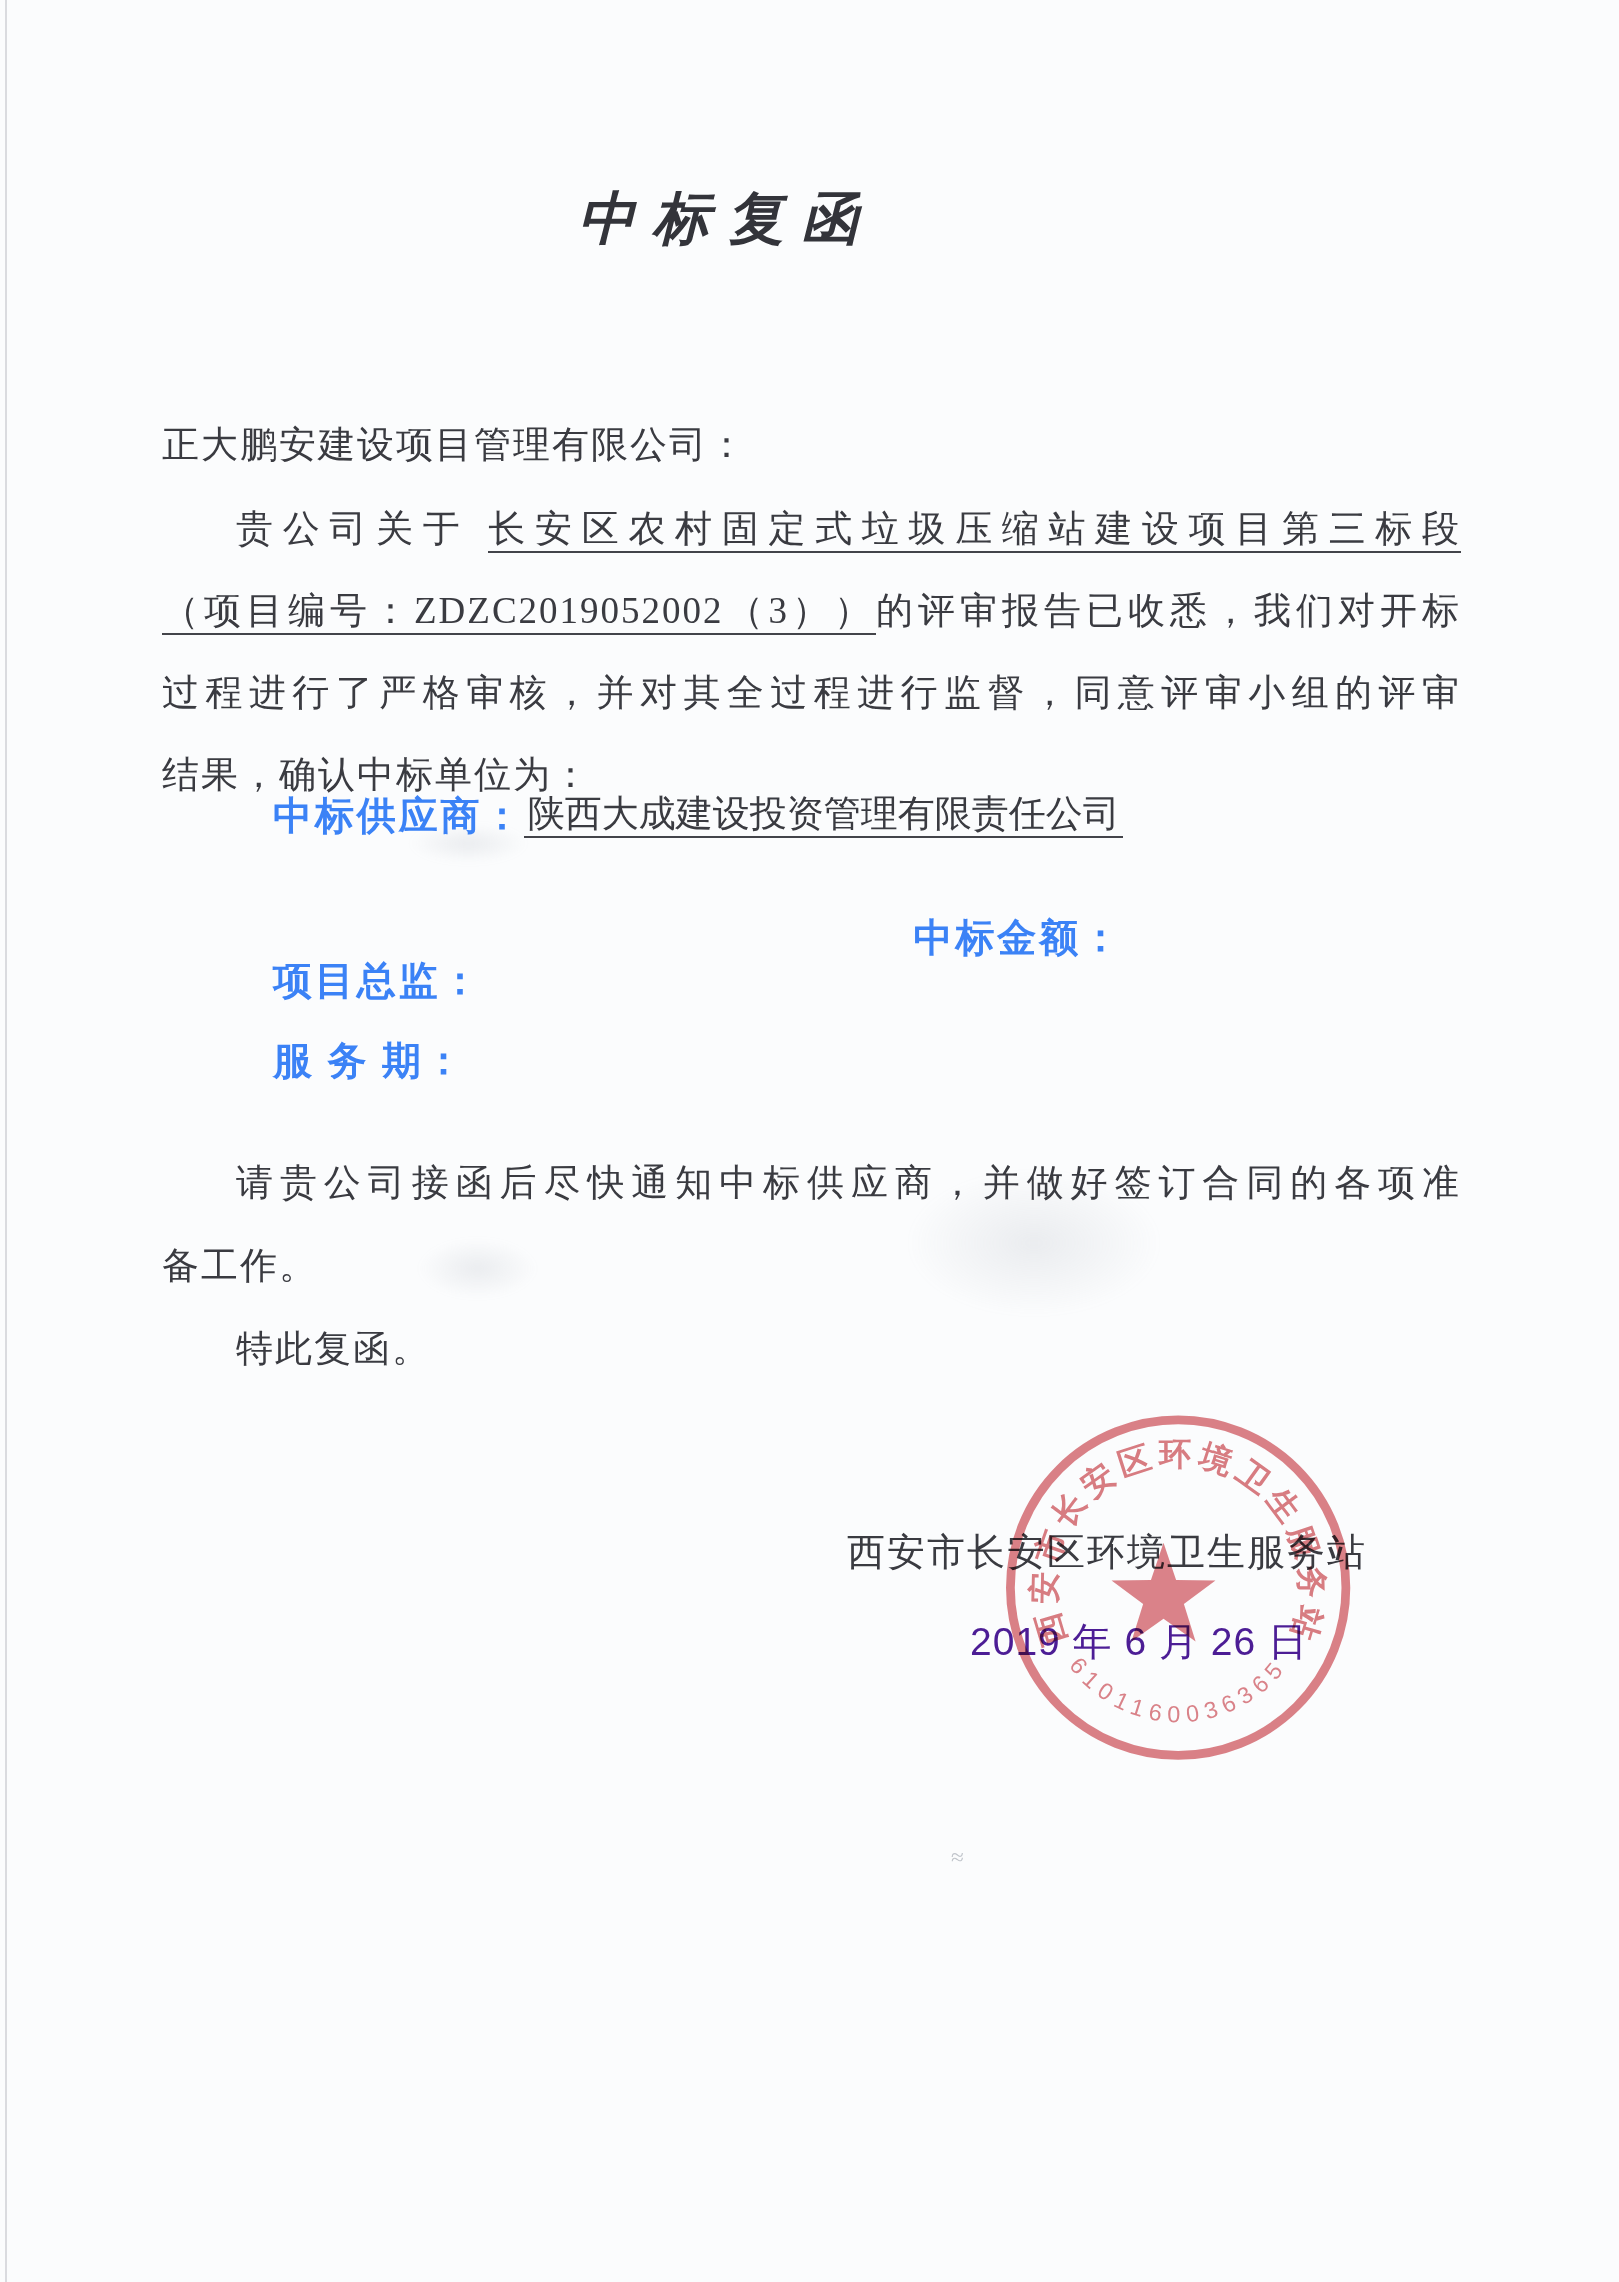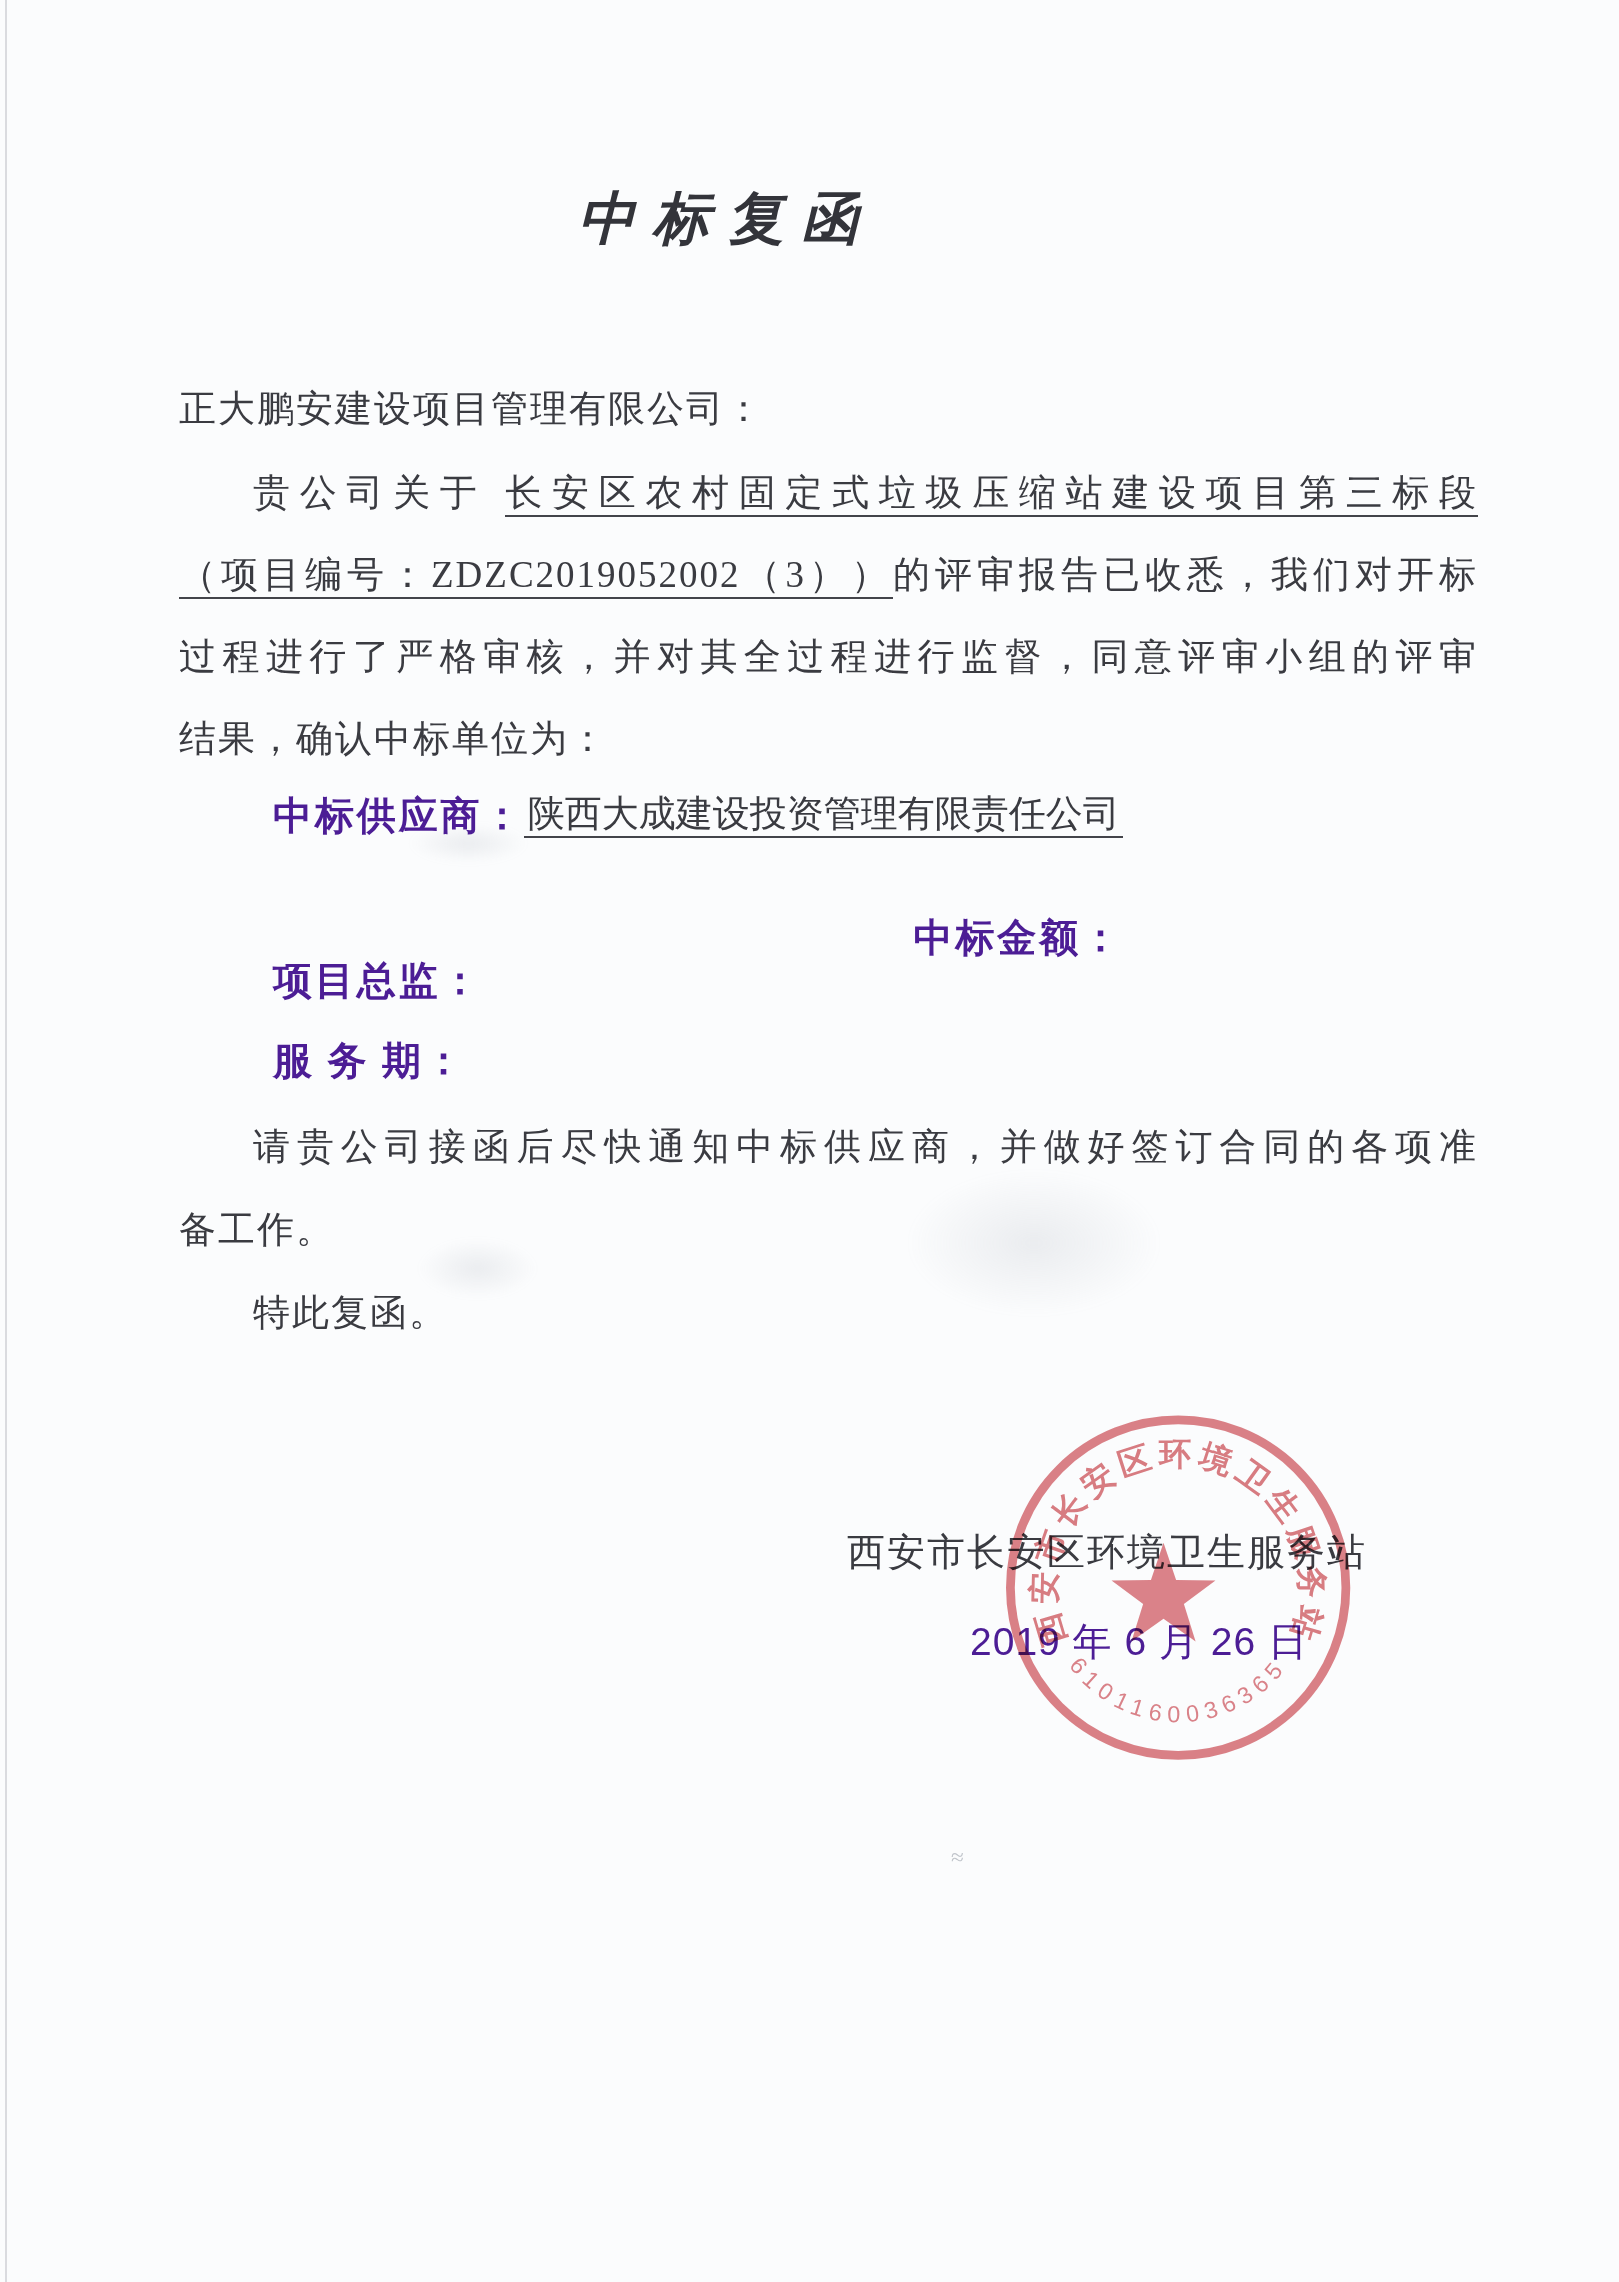--- a/index.html
+++ b/index.html
@@ -20,43 +20,43 @@
   .smudge.s3{left:419px;top:1239px;width:117px;height:59px;}
   .mark-tilde{position:absolute;left:951px;top:1851px;width:29px;height:13.7px;
     color:#9aa0aa;font-size:23.4px;line-height:13.7px;opacity:.6;}
 
   .abs{position:absolute;}
   .title{
     left:166px;top:181px;width:1122px;text-align:center;
     font-size:57px;font-weight:700;letter-spacing:17.6px;color:#33343a;font-style:italic;
   }
   .line{
-    left:179px;width:1299px;height:49px;
-    font-size:37px;letter-spacing:2px;line-height:49px;white-space:nowrap;
+    left:162px;width:1299px;height:49px;
+    font-size:37px;letter-spacing:2px;line-height:49px;white-space:nowrap;margin-top:36px;
   }
   .just{white-space:normal;text-align:justify;text-align-last:justify;}
   .indent{text-indent:74px;}
   .u{border-bottom:2.9px solid #43444a;padding-bottom:2px;}
 
   .salutation{top:384px;}
   .p1l1{top:468px;}
   .p1l2{top:550px;}
   .p1l3{top:632px;}
   .p1l4{top:714px;}
 
   .field{
     position:absolute;left:273px;width:850px;height:45px;
     display:flex;align-items:flex-end;
   }
   .f1{top:793px;}
   .f2{top:915px;flex-direction:column;}
   .f3{top:958px;}
   .f4{top:1038px;}
   .field .flabel{
-    font-size:39px;font-weight:700;letter-spacing:2.9px;color:#4c1d95;
+    font-size:39px;font-weight:700;letter-spacing:2.9px;color:#3b82f6;
     white-space:nowrap;line-height:45px;
   }
   .field .fvalue{
     flex:1;text-align:center;font-size:37px;line-height:45px;
     border-bottom:2.9px solid #43444a;white-space:nowrap;letter-spacing:1px;
   }
   .field .fvalue.tight{letter-spacing:0;}
 
   .p2l1{top:1122px;}
   .p2l2{top:1205px;}

